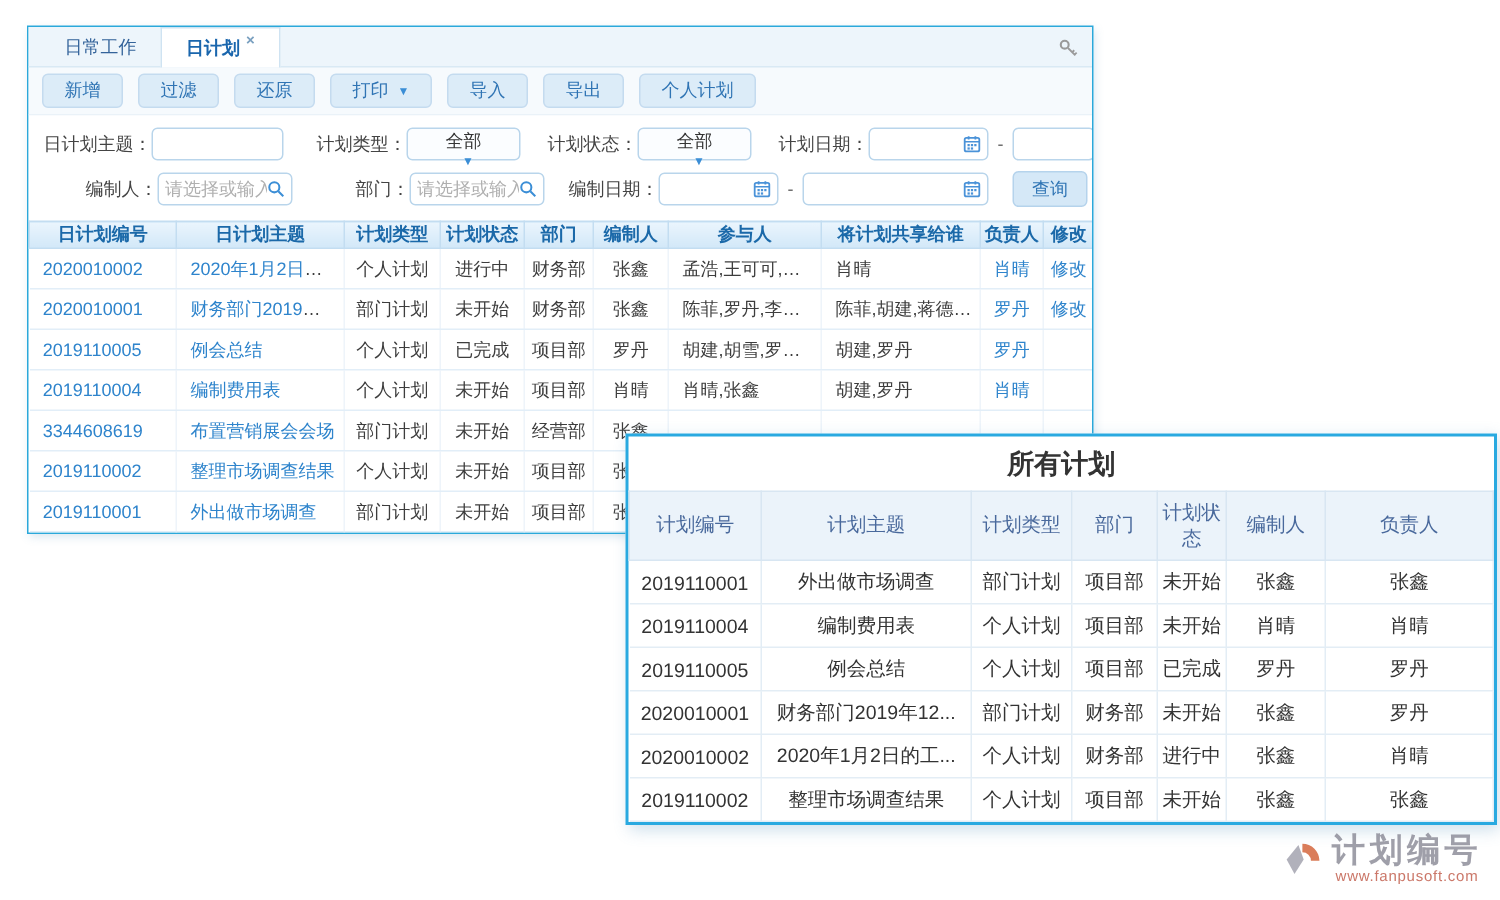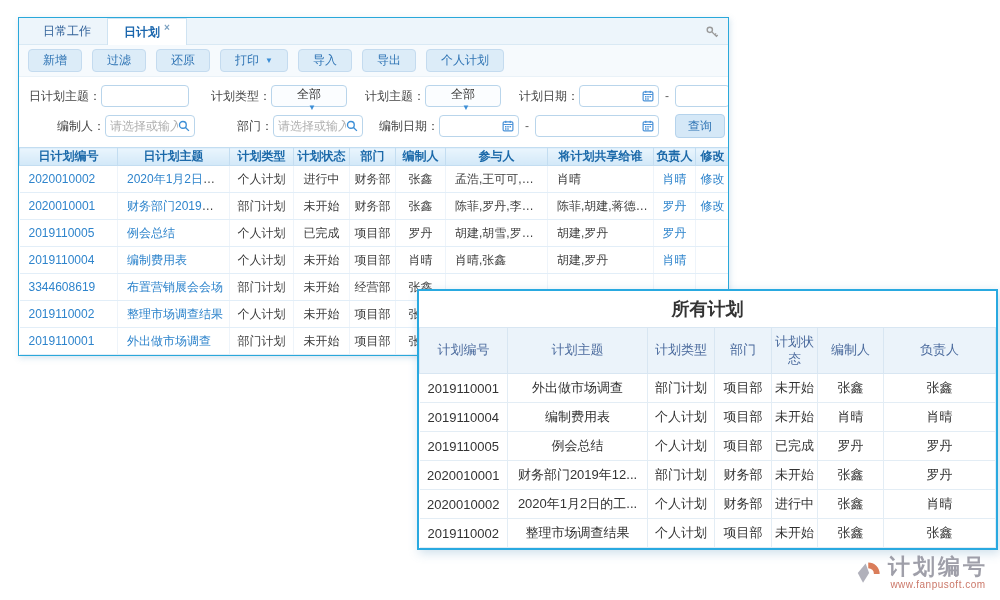--- a/index.html
+++ b/index.html
@@ -127,21 +127,21 @@
     <div class="f-row">
       <span class="f-label" style="margin-left:10px">日计划主题：</span>
       <div class="ibox" style="width:88px">
         <input value="" style="">
       </div>
       <span class="f-label" style="margin-left:22px">计划类型：</span>
       <div class="sel" style="width:76px">
         <span>全部</span>
         <span class="caret">▼</span>
       </div>
-      <span class="f-label" style="margin-left:18px">计划主题：</span>
+      <span class="f-label" style="margin-left:18px">计划状态：</span>
       <div class="sel" style="width:76px">
         <span>全部</span>
         <span class="caret">▼</span>
       </div>
       <span class="f-label" style="margin-left:18px">计划日期：</span>
       <div class="ibox" style="width:80px">
         <input style="">
         <svg width="12" height="12" viewBox="0 0 16 16">
           <rect x="1.5" y="2.5" width="13" height="12" rx="1.5" fill="none" stroke="#4a92d8" stroke-width="1.6"></rect>
           <line x1="1.5" y1="6" x2="14.5" y2="6" stroke="#4a92d8" stroke-width="1.4"></line>

